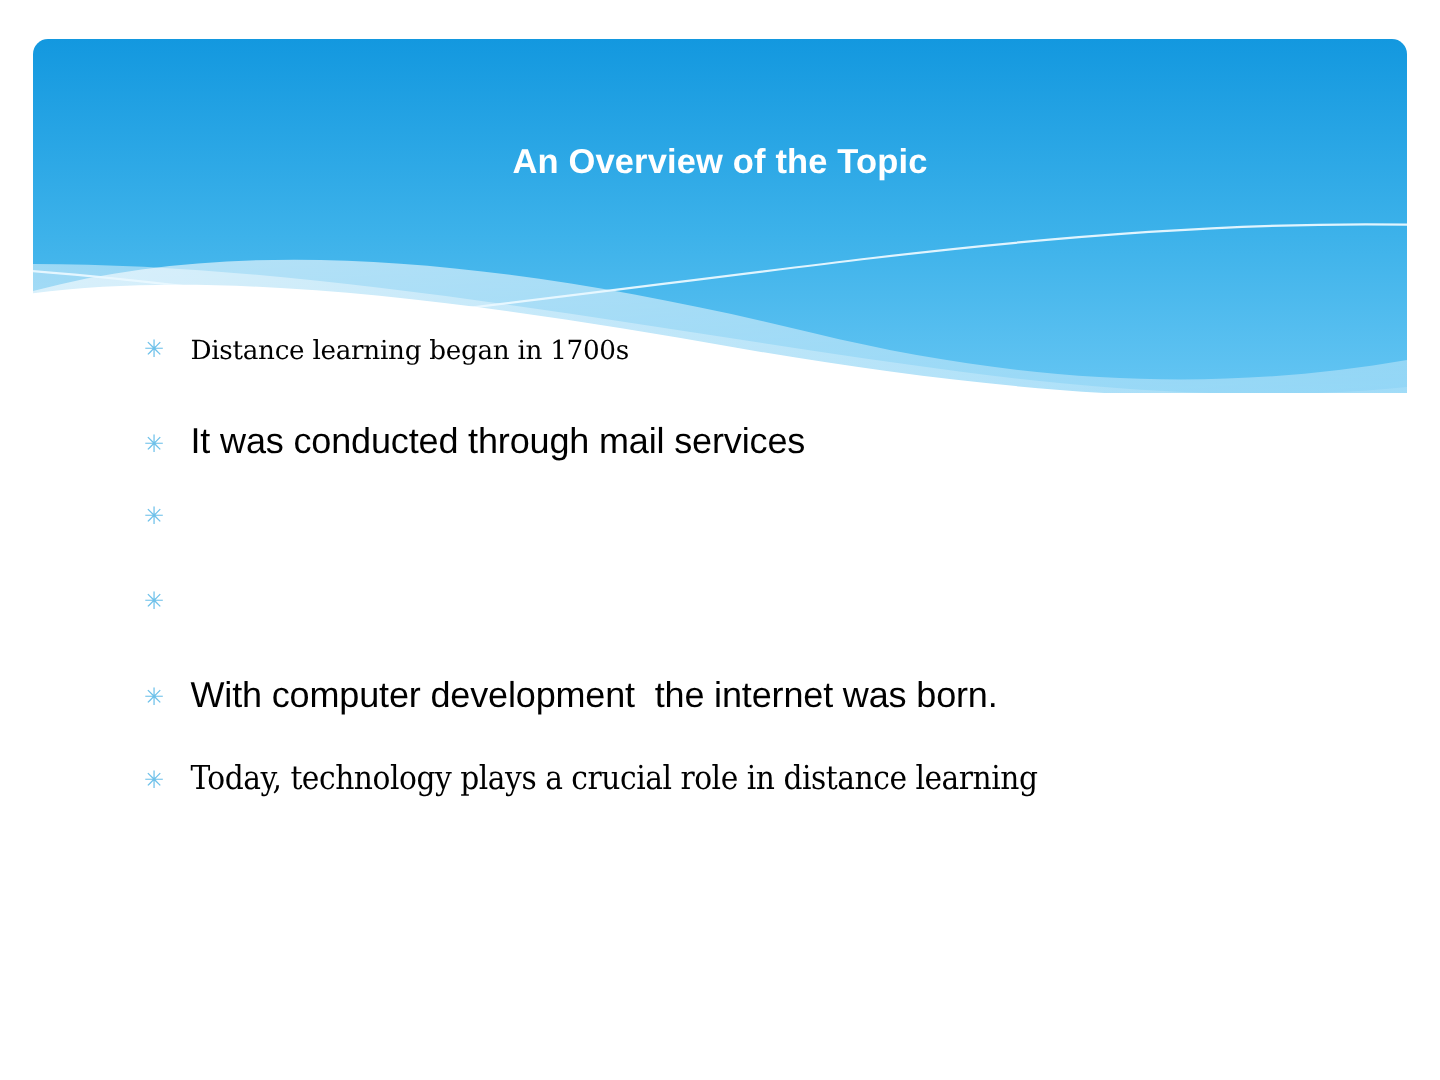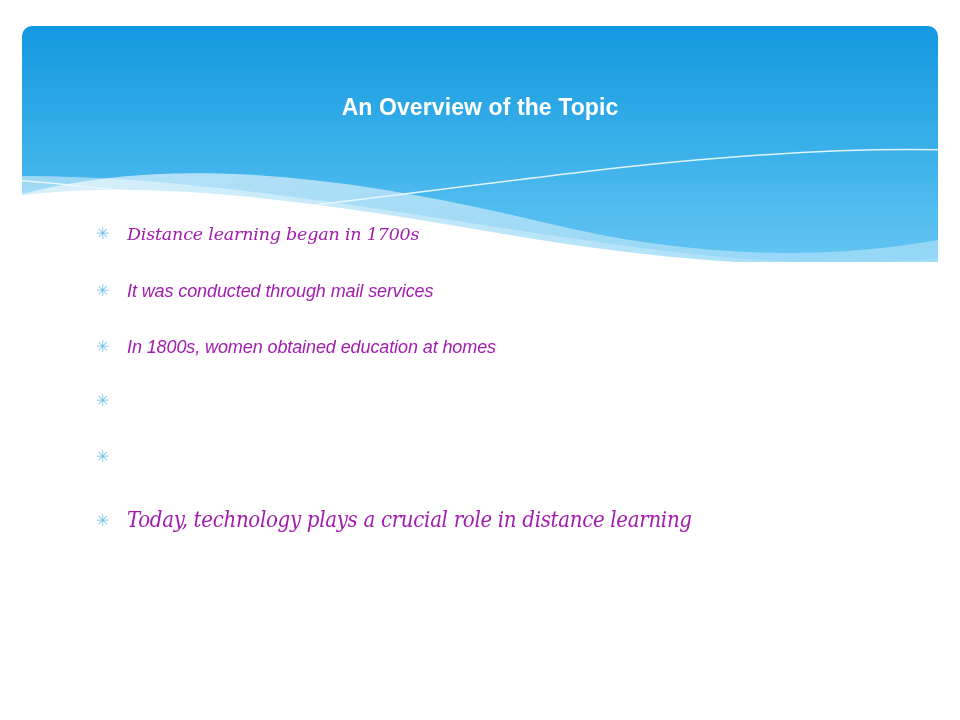--- a/index.html
+++ b/index.html
@@ -71,34 +71,33 @@
     width: 31px;
     color: #6ec1ea;
     font-size: 16px;
     line-height: 1;
     font-family: "DejaVu Sans", sans-serif;
     position: relative;
     top: -1px;
   }
   .bullet-text {
     flex: 1 1 auto;
-    color: #a21caf;
+    color: #000000;
     white-space: pre;
-    font-style: italic;
   }
 
   
   .font-humanist .bullet-text {
     font-family: "DejaVu Serif", serif;
     font-size: 17.5px;
     letter-spacing: -0.2px;
   }
   .font-sans .bullet-text {
     font-family: "Liberation Sans", sans-serif;
-    font-size: 18px;
+    font-size: 24px;
     letter-spacing: -0.1px;
   }
   .font-condensed .bullet-text {
     font-family: "DejaVu Serif Condensed", "DejaVu Serif", serif;
     font-size: 22px;
     letter-spacing: -0.3px;
   }
 </style>
 </head>
 <body>
@@ -155,29 +154,29 @@
       <span class="bullet-text">Distance learning began in 1700s</span>
     </div>
 
     <div class="bullet-row font-sans">
       <span class="bullet-mark">✳</span>
       <span class="bullet-text">It was conducted through mail services</span>
     </div>
 
     <div class="bullet-row font-sans">
       <span class="bullet-mark">✳</span>
-      <span class="bullet-text">In 1800s, women obtained education at homes</span>
     </div>
 
     <div class="bullet-row font-sans">
       <span class="bullet-mark">✳</span>
     </div>
 
     <div class="bullet-row font-sans">
       <span class="bullet-mark">✳</span>
+      <span class="bullet-text">With computer development  the internet was born.</span>
     </div>
 
     <div class="bullet-row font-condensed">
       <span class="bullet-mark">✳</span>
       <span class="bullet-text">Today, technology plays a crucial role in distance learning</span>
     </div>
 
   </div>
 
 </div>

